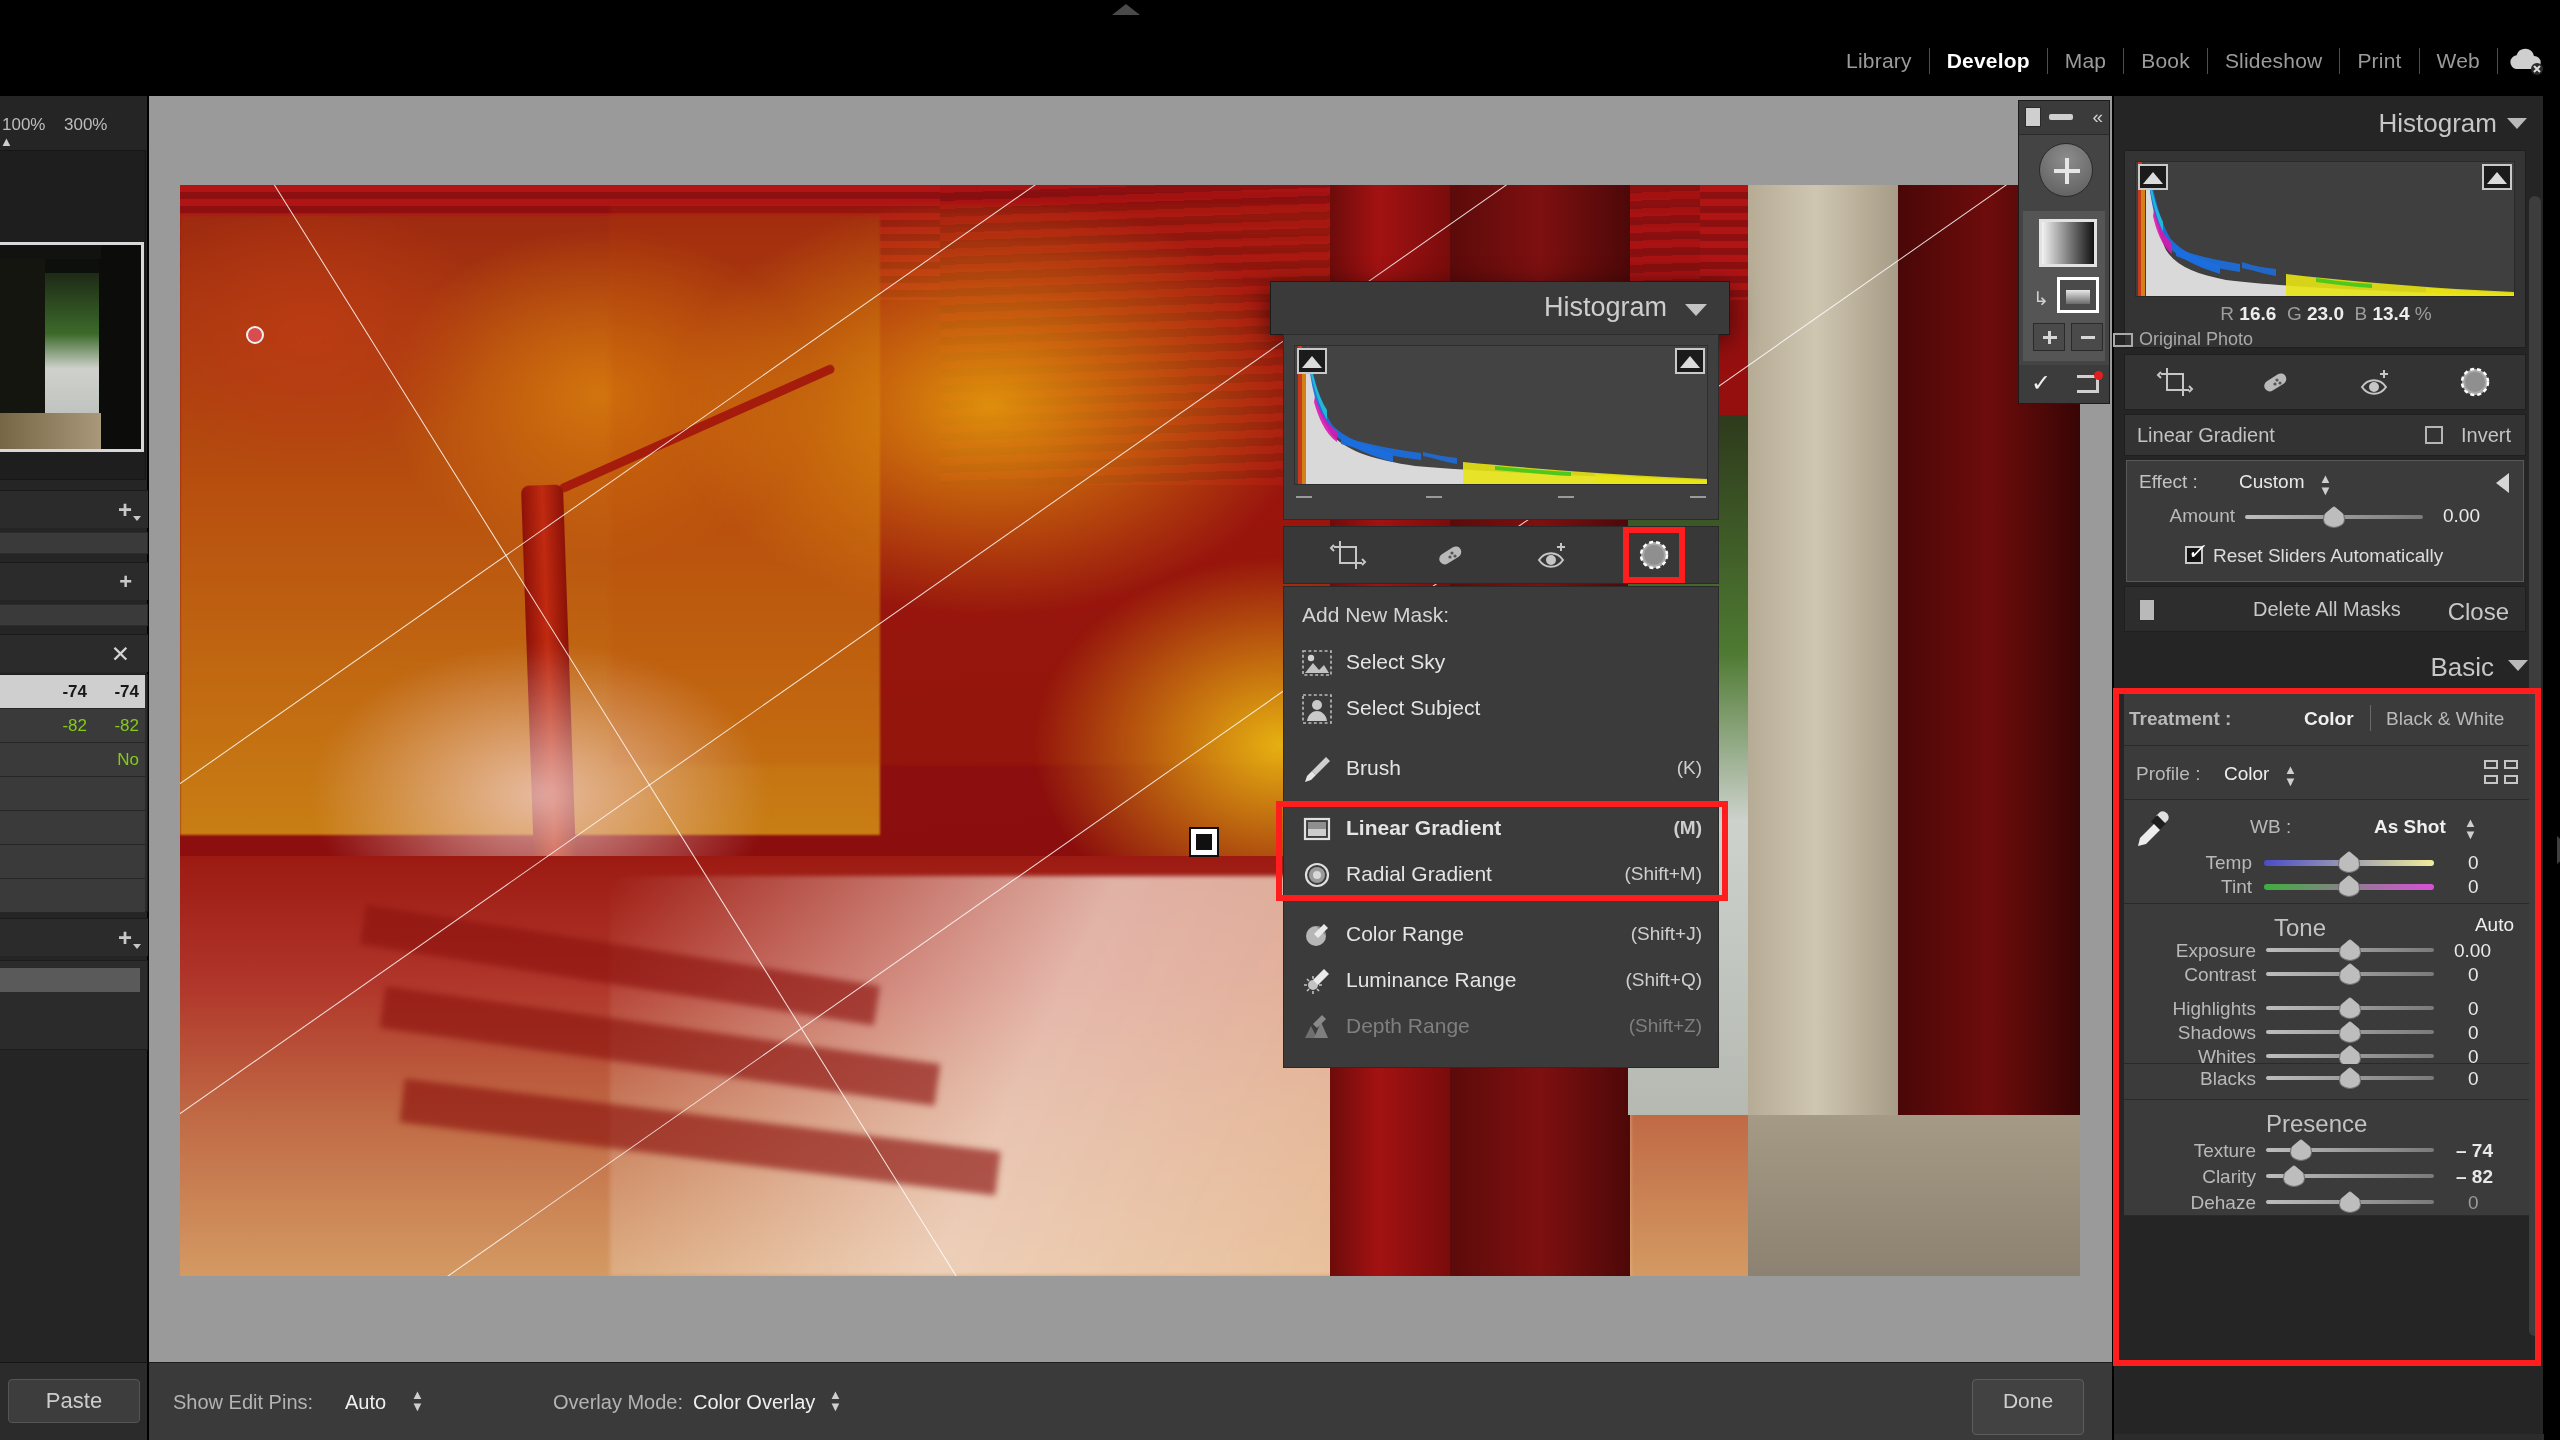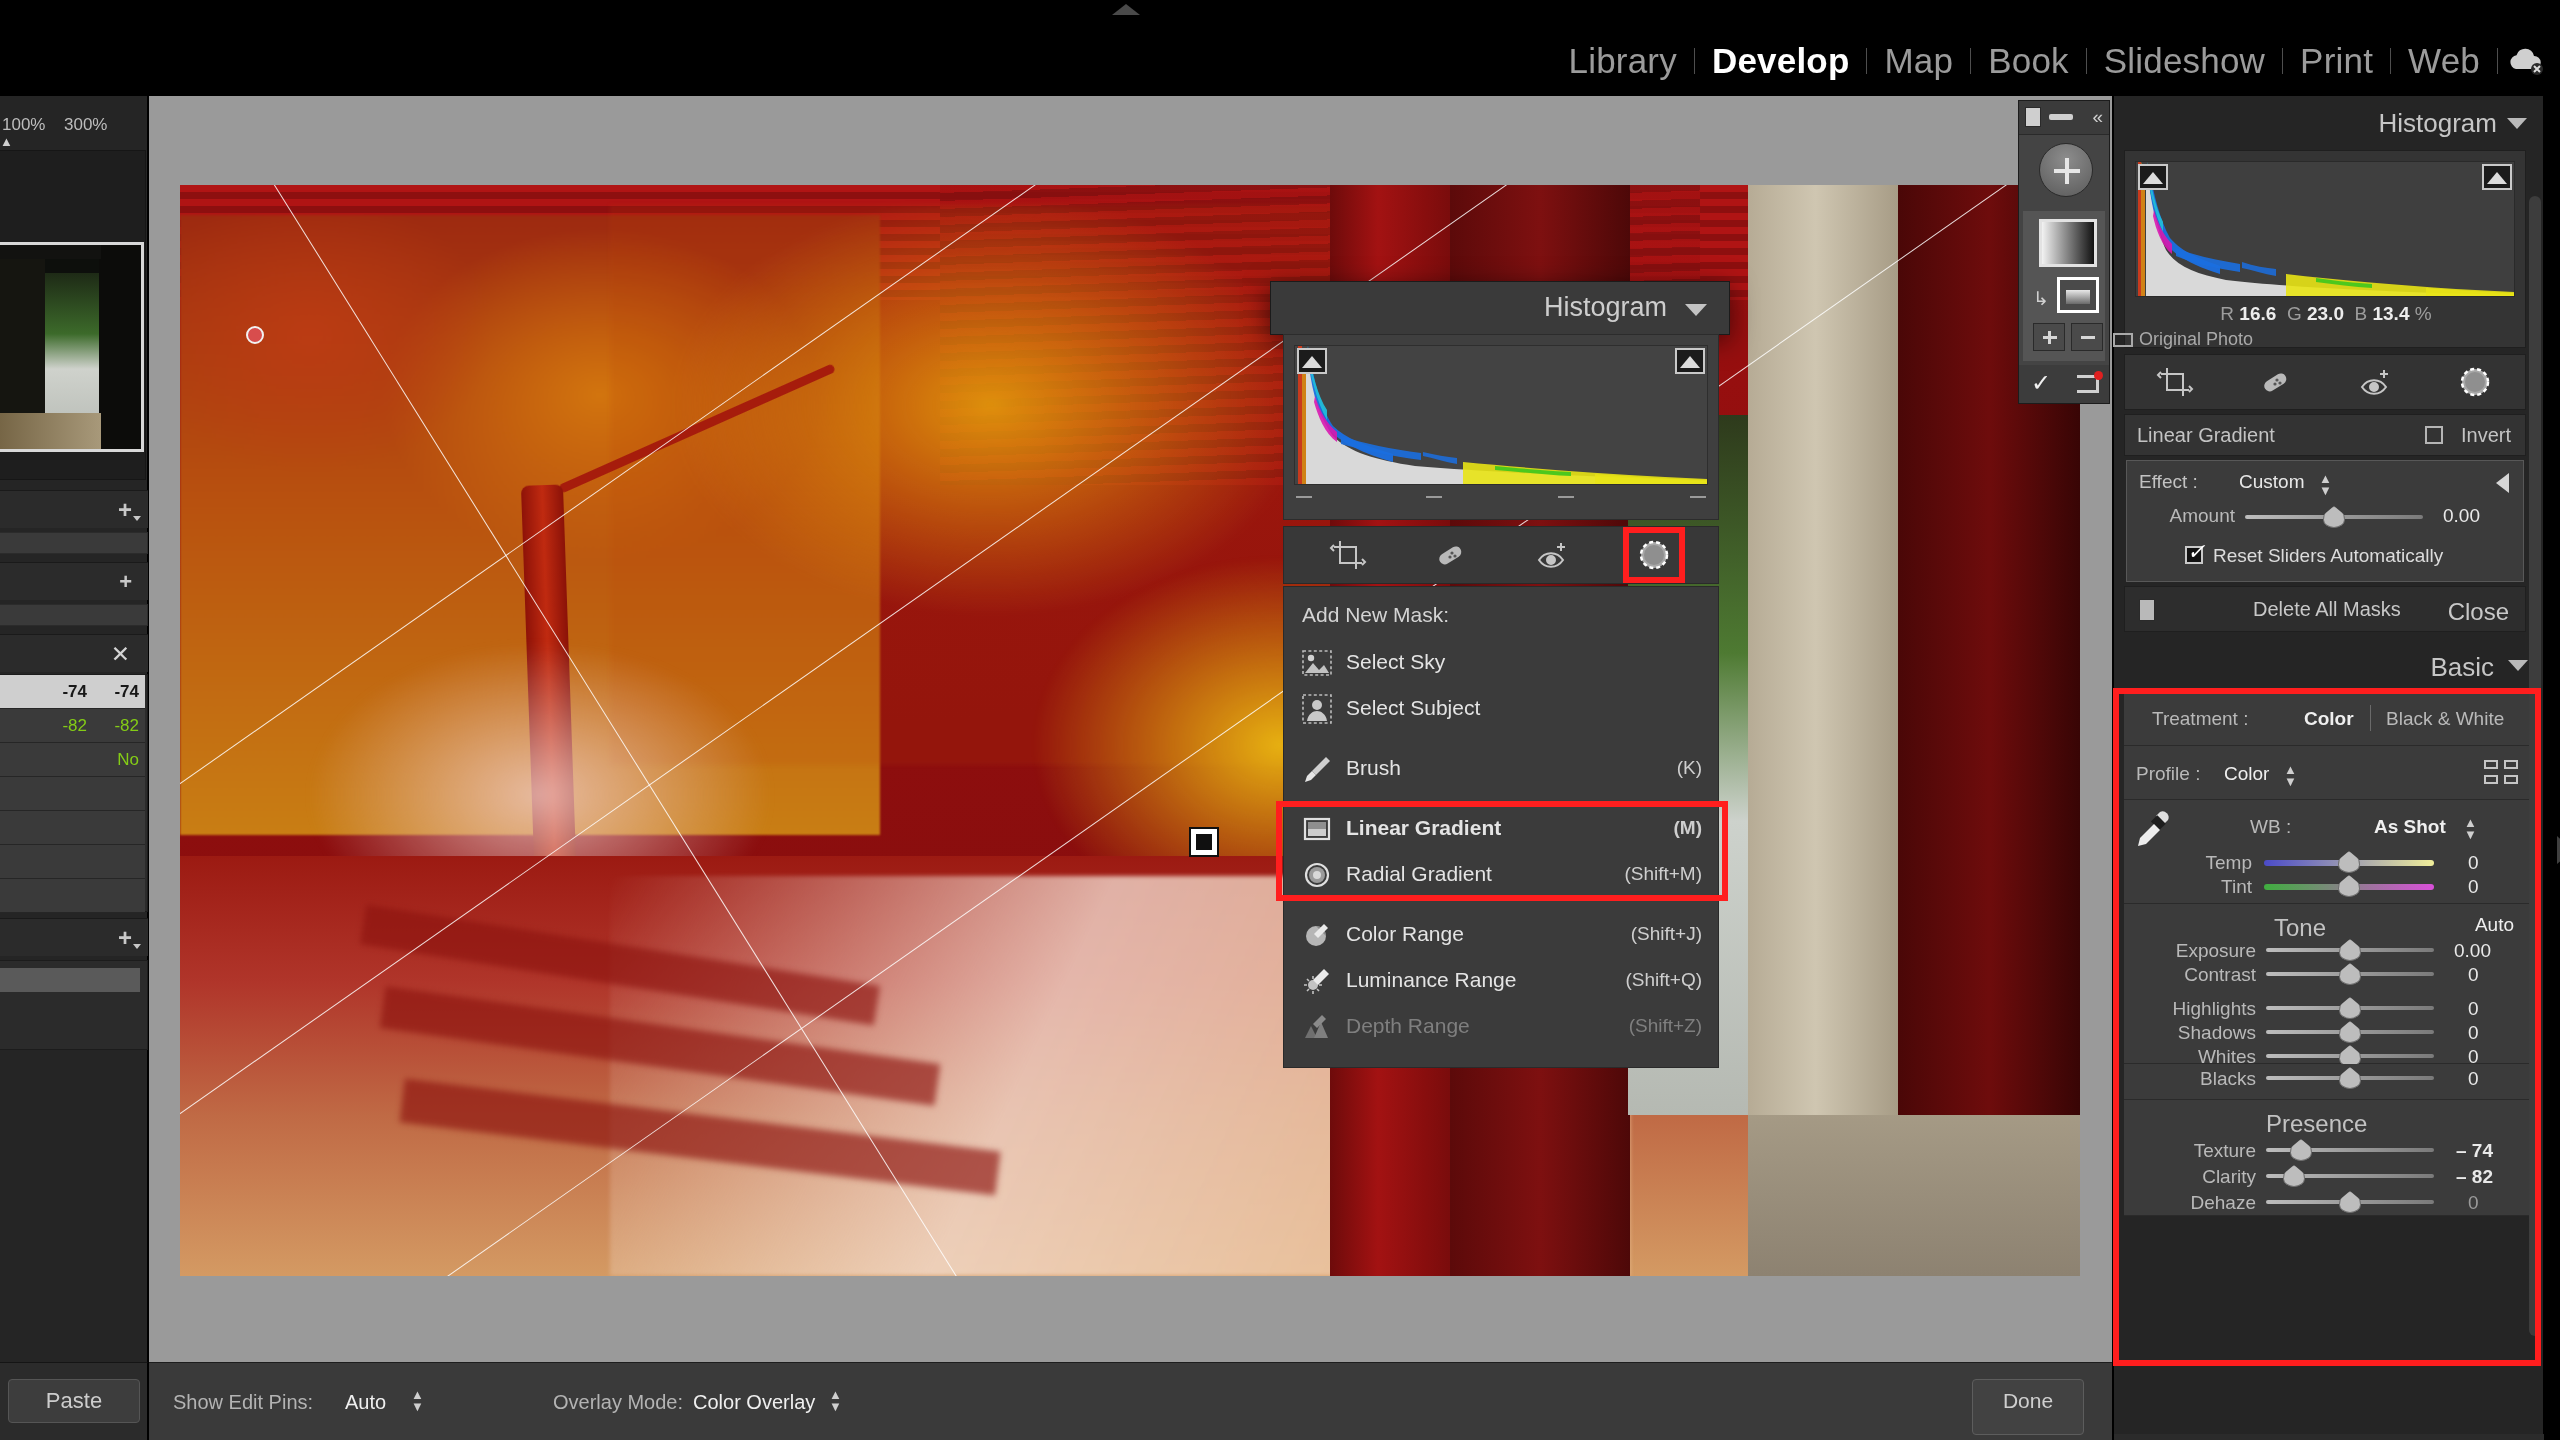--- a/index.html
+++ b/index.html
@@ -6,21 +6,21 @@
   html,body { width:2560px; height:1440px; background:#000; overflow:hidden;
     font-family:"Liberation Sans", sans-serif; -webkit-font-smoothing:antialiased; }
   .app { position:relative; width:2560px; height:1440px; background:#000; }
 
   
   .topbar { position:absolute; left:0; top:0; width:2560px; height:96px; background:#000; }
   .top-collapse { position:absolute; left:1112px; top:4px; width:0; height:0;
     border-left:14px solid transparent; border-right:14px solid transparent;
     border-bottom:11px solid #4a4a4a; }
   .modules { position:absolute; right:62px; top:44px; display:flex; align-items:center; gap:0; }
-  .module { color:#9b9b9b; font-size:35px; letter-spacing:.2px; padding:0 17px; line-height:34px;text-align:right; }
+  .module { color:#9b9b9b; font-size:21px; letter-spacing:.2px; padding:0 17px; line-height:34px;text-align:right; }
   .module.active { color:#ffffff; font-weight:bold; }
   .mod-sep { width:1px; height:26px; background:#4e4e4e; }
   .cloud-icon { position:absolute; right:14px; top:44px; width:40px; height:34px; }
 
   
   .leftpanel { position:absolute; left:0; top:96px; width:148px; height:1266px; background:#252525;
     border-right:1px solid #000; }
   .nav-zoom { position:absolute; left:0; top:14px; width:148px; height:32px; }
   .zl { position:absolute; color:#bdbdbd; font-size:17px; }
   .zl.a { left:2px; top:5px; }
@@ -495,21 +495,21 @@
       <span class="cl">Close</span>
     </div>
 
     <div class="basic-hdr">
       <span>Basic</span>
       <i class="rp-caret" style="top:16px;"></i>
     </div>
 
     <div class="basic-body">
       <div class="brow" style="height:56px;">
-        <span class="l" style="left:28px;top:18px;">Treatment :</span>
+        <span class="l" style="left:5px;top:18px;font-weight:bold;">Treatment :</span>
         <span class="v" style="left:180px;top:18px;font-weight:bold;">Color</span>
         <i class="seg-sep" style="left:246px;top:15px;height:26px;"></i>
         <span class="l" style="left:262px;top:18px;">Black &amp; White</span>
       </div>
 
       <div class="brow" style="height:54px;">
         <span class="l" style="left:12px;top:17px;">Profile :</span>
         <span class="v" style="left:100px;top:17px;">Color</span>
         <span class="stepper" style="left:160px;top:18px;">▲<br>▼</span>
         <div class="quad">

